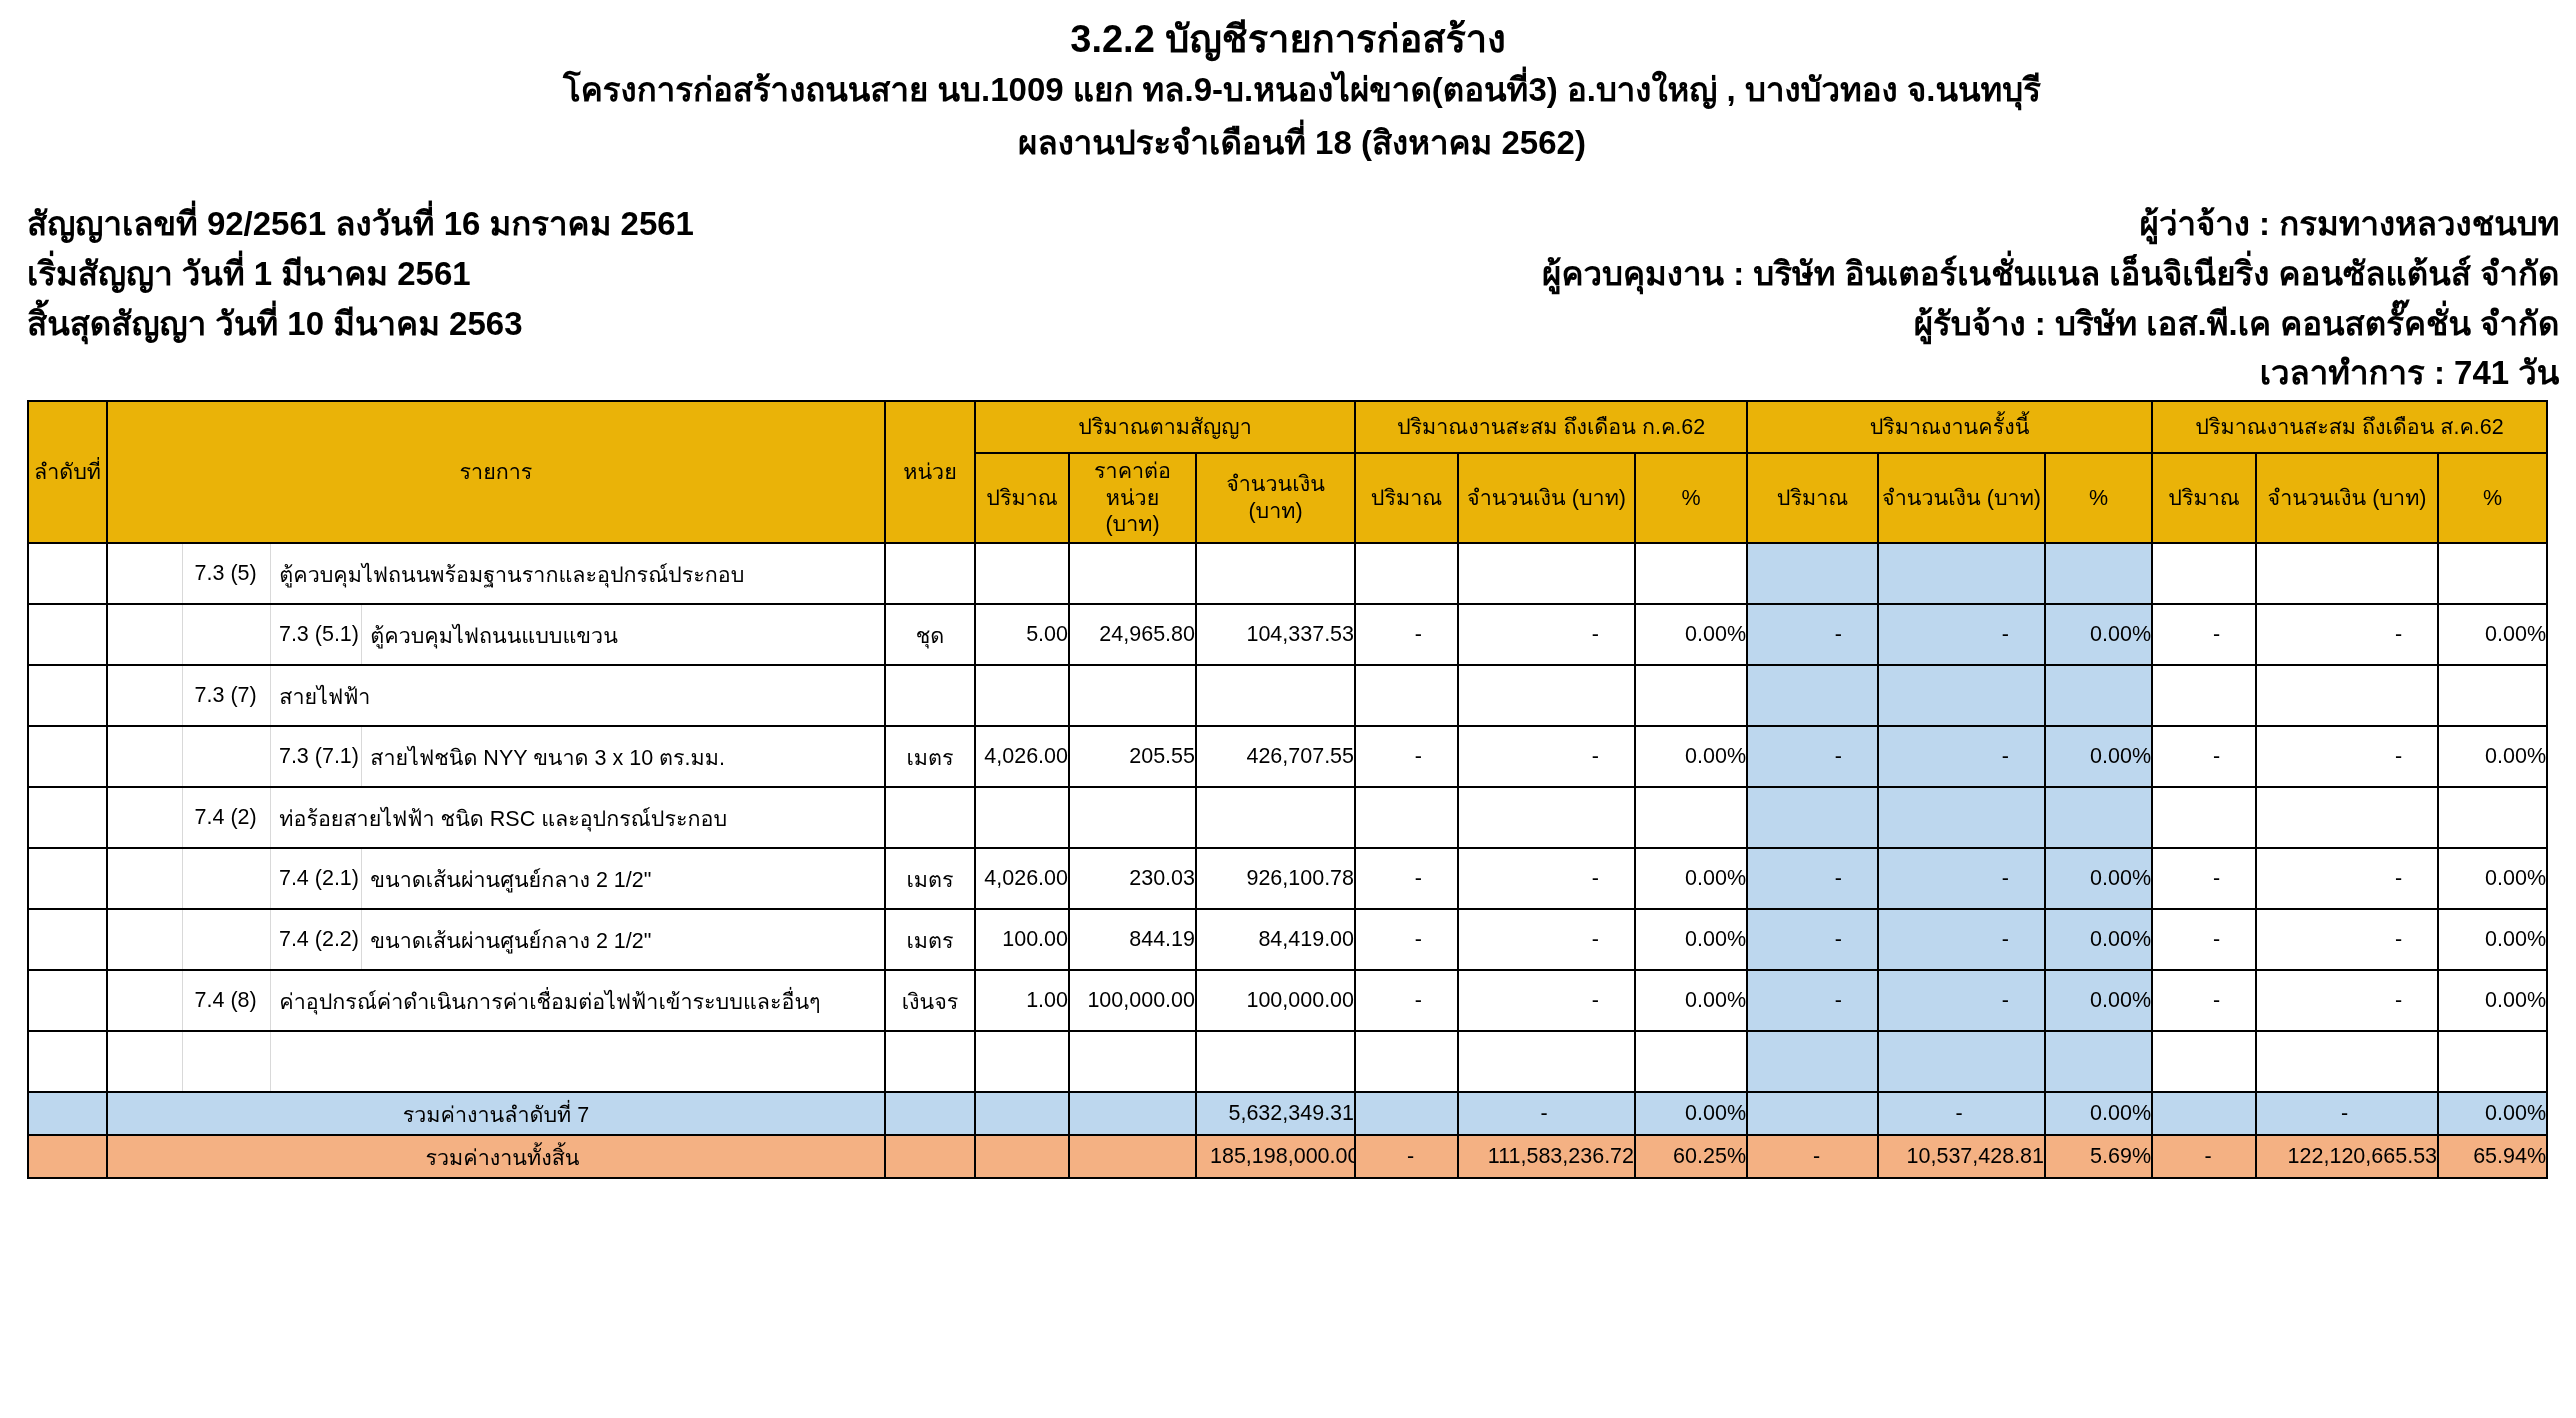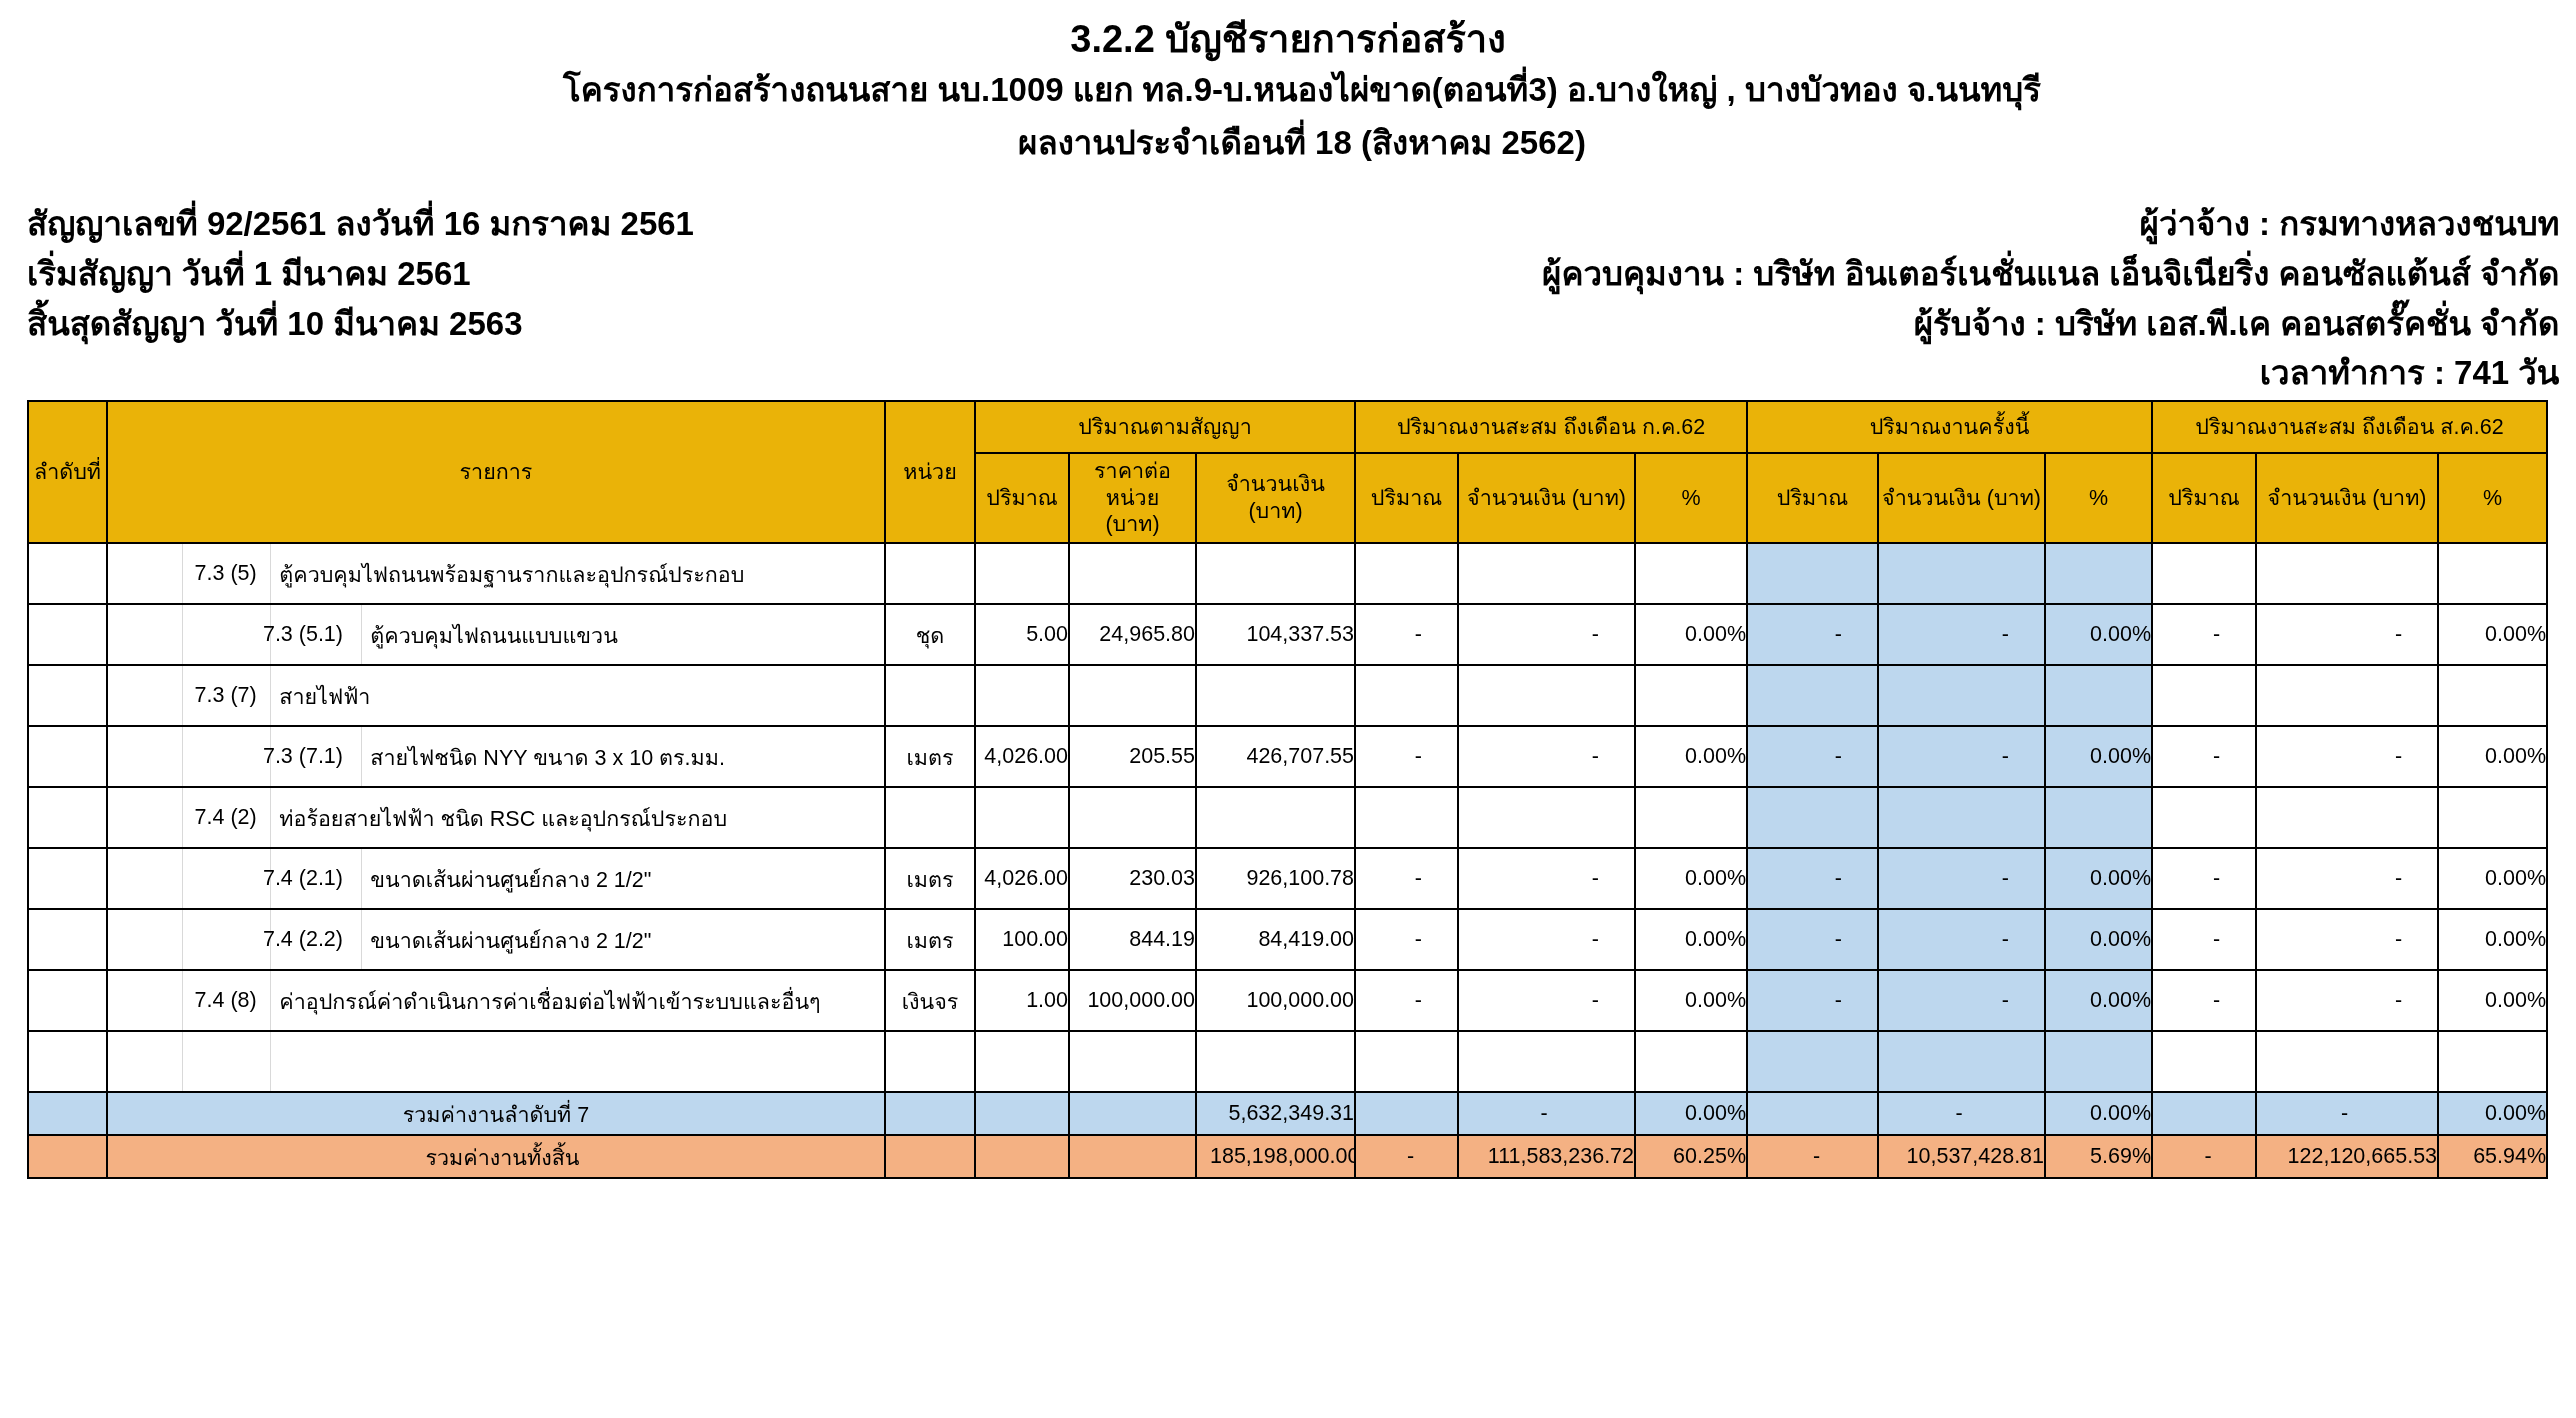--- a/index.html
+++ b/index.html
@@ -35,21 +35,21 @@
   .p-now{background:#bdd7ee !important;}
   tr.total-blue td{background:#bdd7ee !important;}
   tr.total-orange td{background:#f4b183 !important;padding-left:13px;}
   tr.total-blue .num.dash, tr.total-orange .num.dash{text-align:center;padding-right:5px;}
   .total-label{text-align:center;}
   .item-cell{padding:0;}
   .item-flex{display:flex;height:59px;align-items:stretch;border-radius:11px;}
   .item-flex span{display:flex;align-items:center;white-space:nowrap;}
   .subA{width:74px;border-right:1.7px solid #d9d9d9;flex:none;}
   .subB{width:88px;border-right:1.7px solid #d9d9d9;flex:none;padding-left:11.6px;box-sizing:border-box;}
-  .subC{width:91px;border-right:1.7px solid #d9d9d9;flex:none;justify-content:flex-end;padding-right:18px;box-sizing:border-box;}
+  .subC{width:91px;border-right:1.7px solid #d9d9d9;flex:none;justify-content:flex-end;padding-right:2px;box-sizing:border-box;}
   .descSp{flex:1;padding-left:8.3px;}
 </style>
 </head>
 <body>
 
 <div class="title">3.2.2 บัญชีรายการก่อสร้าง</div>
 <div class="subtitle sub1">โครงการก่อสร้างถนนสาย นบ.1009 แยก ทล.9-บ.หนองไผ่ขาด(ตอนที่3)  อ.บางใหญ่ , บางบัวทอง จ.นนทบุรี</div>
 <div class="subtitle sub2">ผลงานประจำเดือนที่ 18 (สิงหาคม 2562)</div>
 
 <div class="info-line info-left il0">สัญญาเลขที่ 92/2561 ลงวันที่ 16 มกราคม 2561</div>

